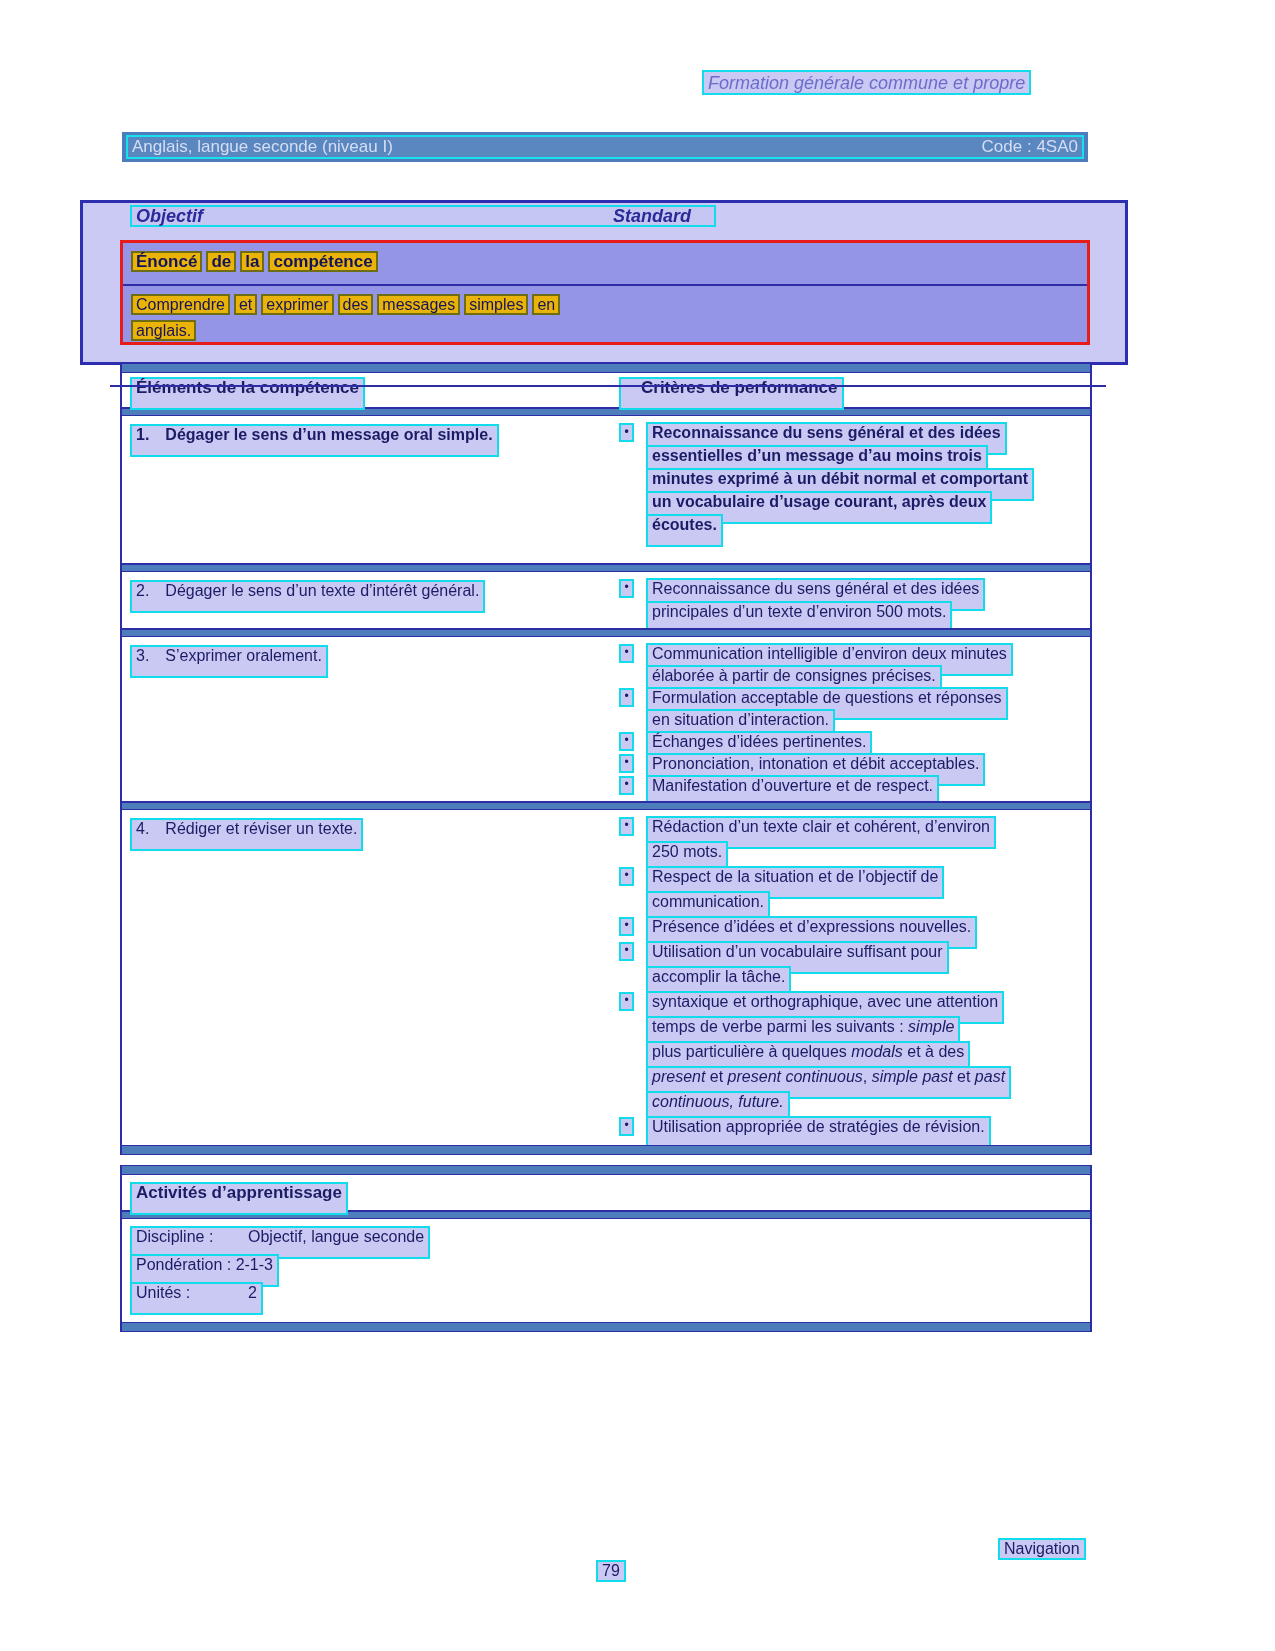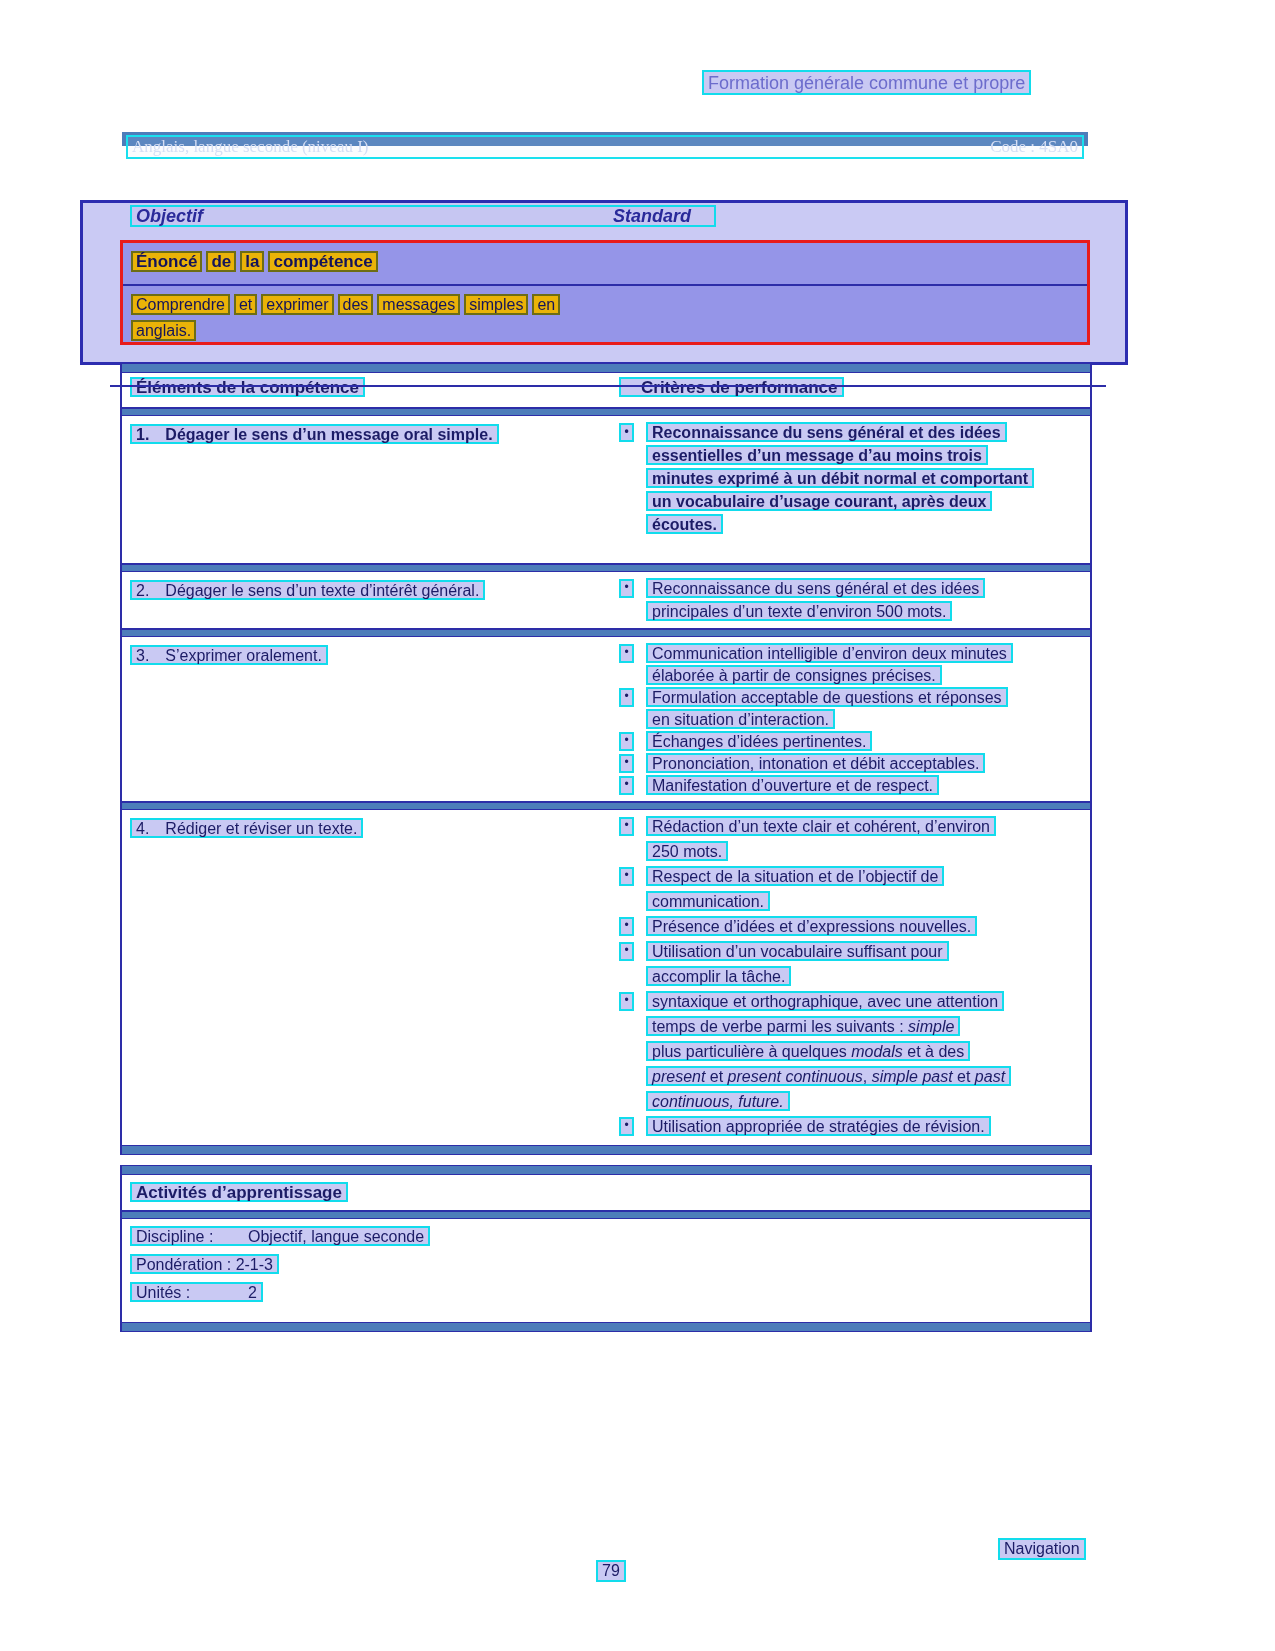--- a/index.html
+++ b/index.html
@@ -2,38 +2,38 @@
 <html><head>
 <meta charset="utf-8">
 <style>
   html,body{margin:0;padding:0;}
   body{
     width:1275px;height:1651px;position:relative;background:#ffffff;
     font-family:"Liberation Sans", sans-serif;color:#1c1c66;overflow:hidden;
   }
   
   .hl{
-    display:inline-block;box-sizing:border-box;height:20px;line-height:16px;
+    display:inline-block;box-sizing:border-box;height:33px;line-height:16px;
     border:2px solid #12dcec;background:#c9c9f3;padding:1px 4px 0 4px;
     font-size:16px;white-space:nowrap;color:#1c1c66;vertical-align:top;
   }
   .hl.b{font-weight:bold;font-size:17px;}
   .it{font-style:italic;}
   
   .wbox{
     display:inline-block;box-sizing:border-box;border:2px solid #6d6d15;background:#eab308;
     padding:1px 3px 0 3px;margin-right:4px;font-size:16px;line-height:16px;height:21px;
     color:#14145a;white-space:nowrap;vertical-align:top;
   }
   .wbox.b{font-weight:bold;font-size:17px;}
 
-  .top-label{position:absolute;left:702px;top:70px;}
+  .top-label{position:absolute;left:702px;top:70px;font-style:italic;}
   .top-label .hl{color:#6c6ccc;font-size:18px;height:25px;line-height:20px;}
 
-  #course-bar{position:absolute;left:122px;top:132px;width:966px;height:14px;background:#4d7dba;font-family:Liberation Serif, serif;}
+  #course-bar{position:absolute;left:122px;top:132px;width:966px;height:30px;background:#4d7dba;}
   #course-bar .strip{
     position:absolute;left:4px;right:4px;top:3px;height:24px;box-sizing:border-box;
     border:2px solid #19e0ee;background:rgba(220,228,248,0.10);
     display:flex;justify-content:space-between;align-items:center;padding:0 4px;
     font-size:17px;color:#d5def4;white-space:nowrap;
   }
 
   
   #obj-box{position:absolute;left:80px;top:200px;width:1048px;height:165px;
     box-sizing:border-box;background:#cacaf4;border:3px solid #2d2db0;}

